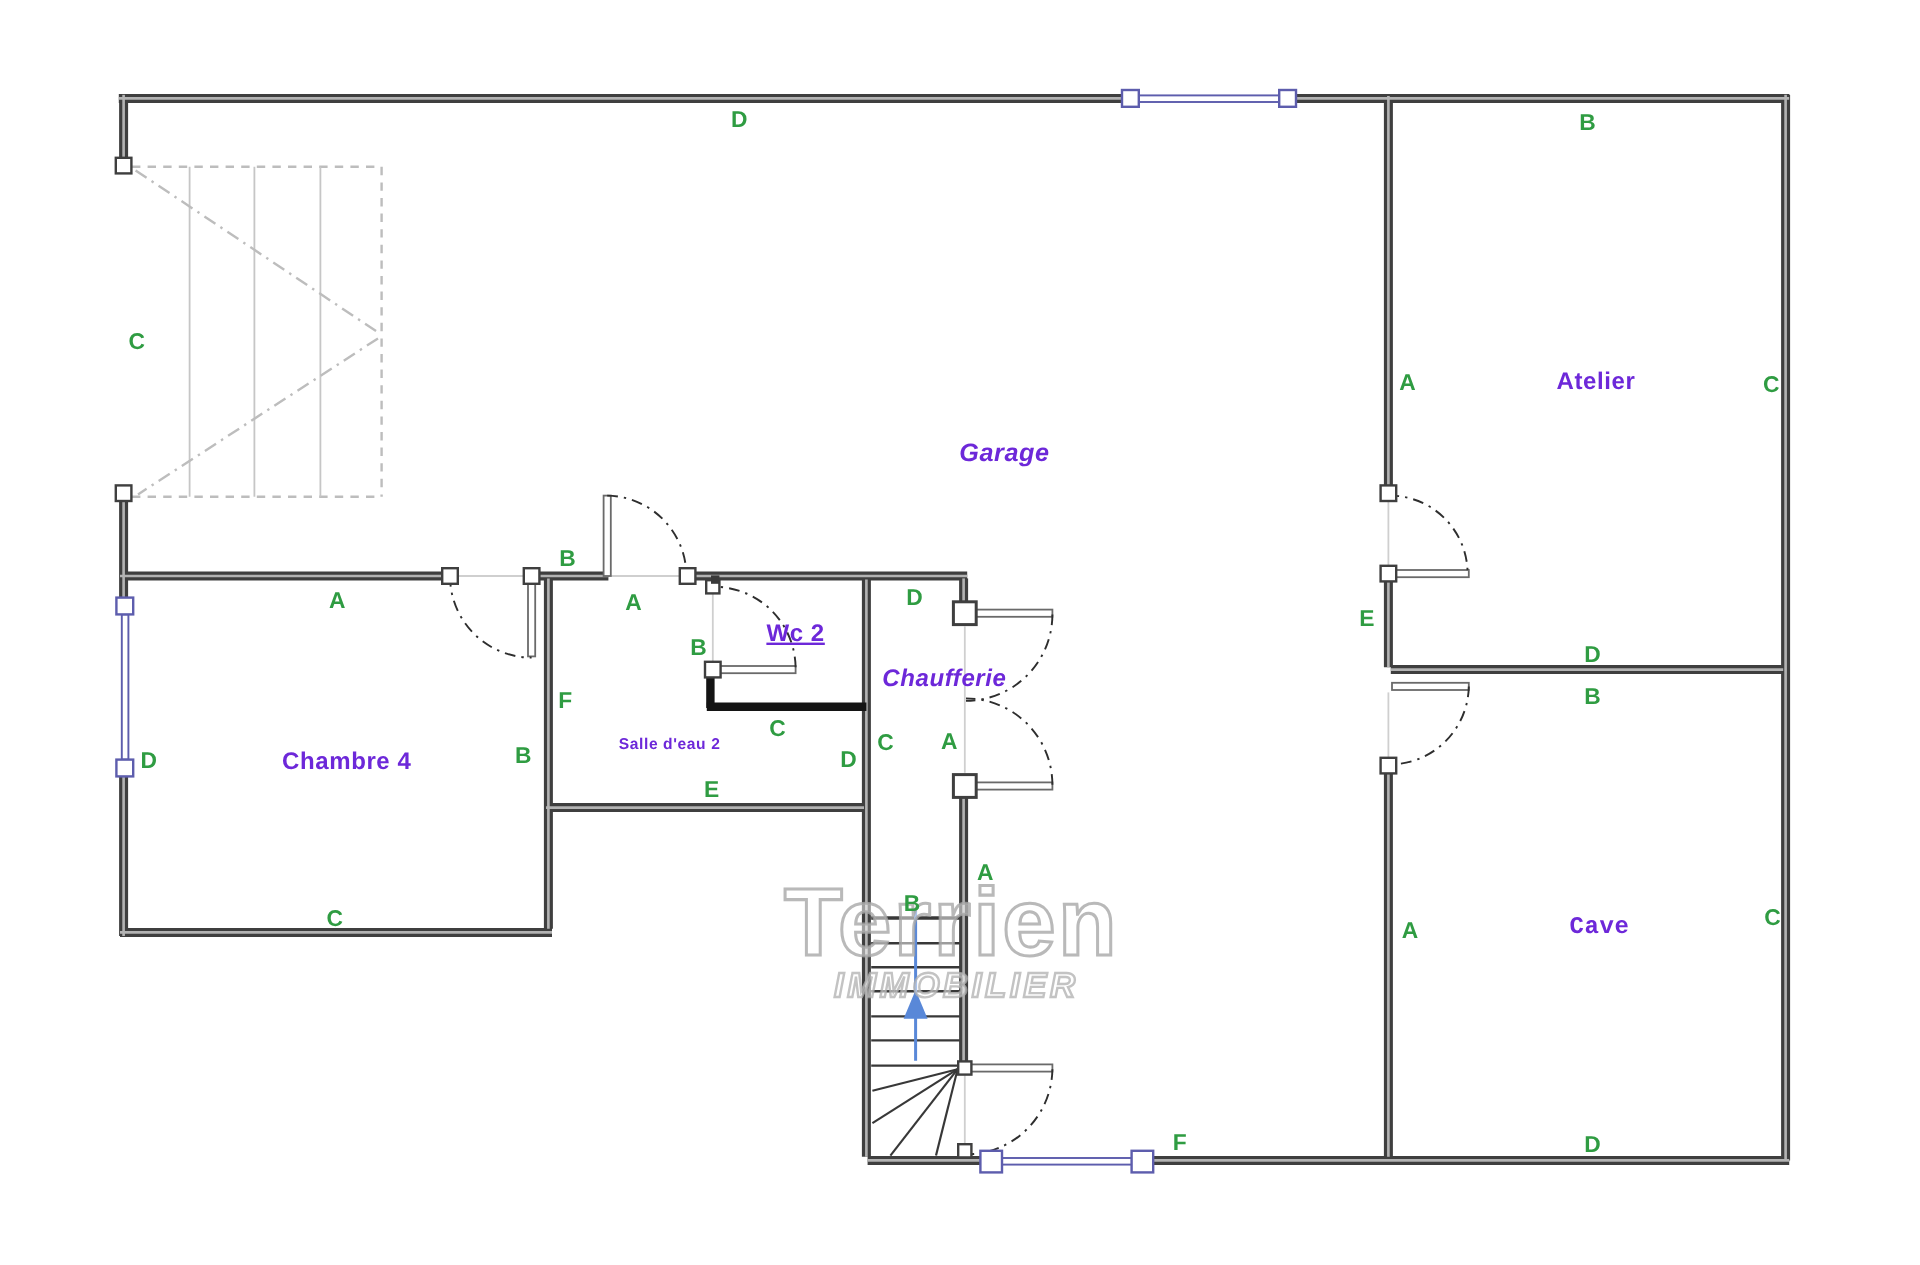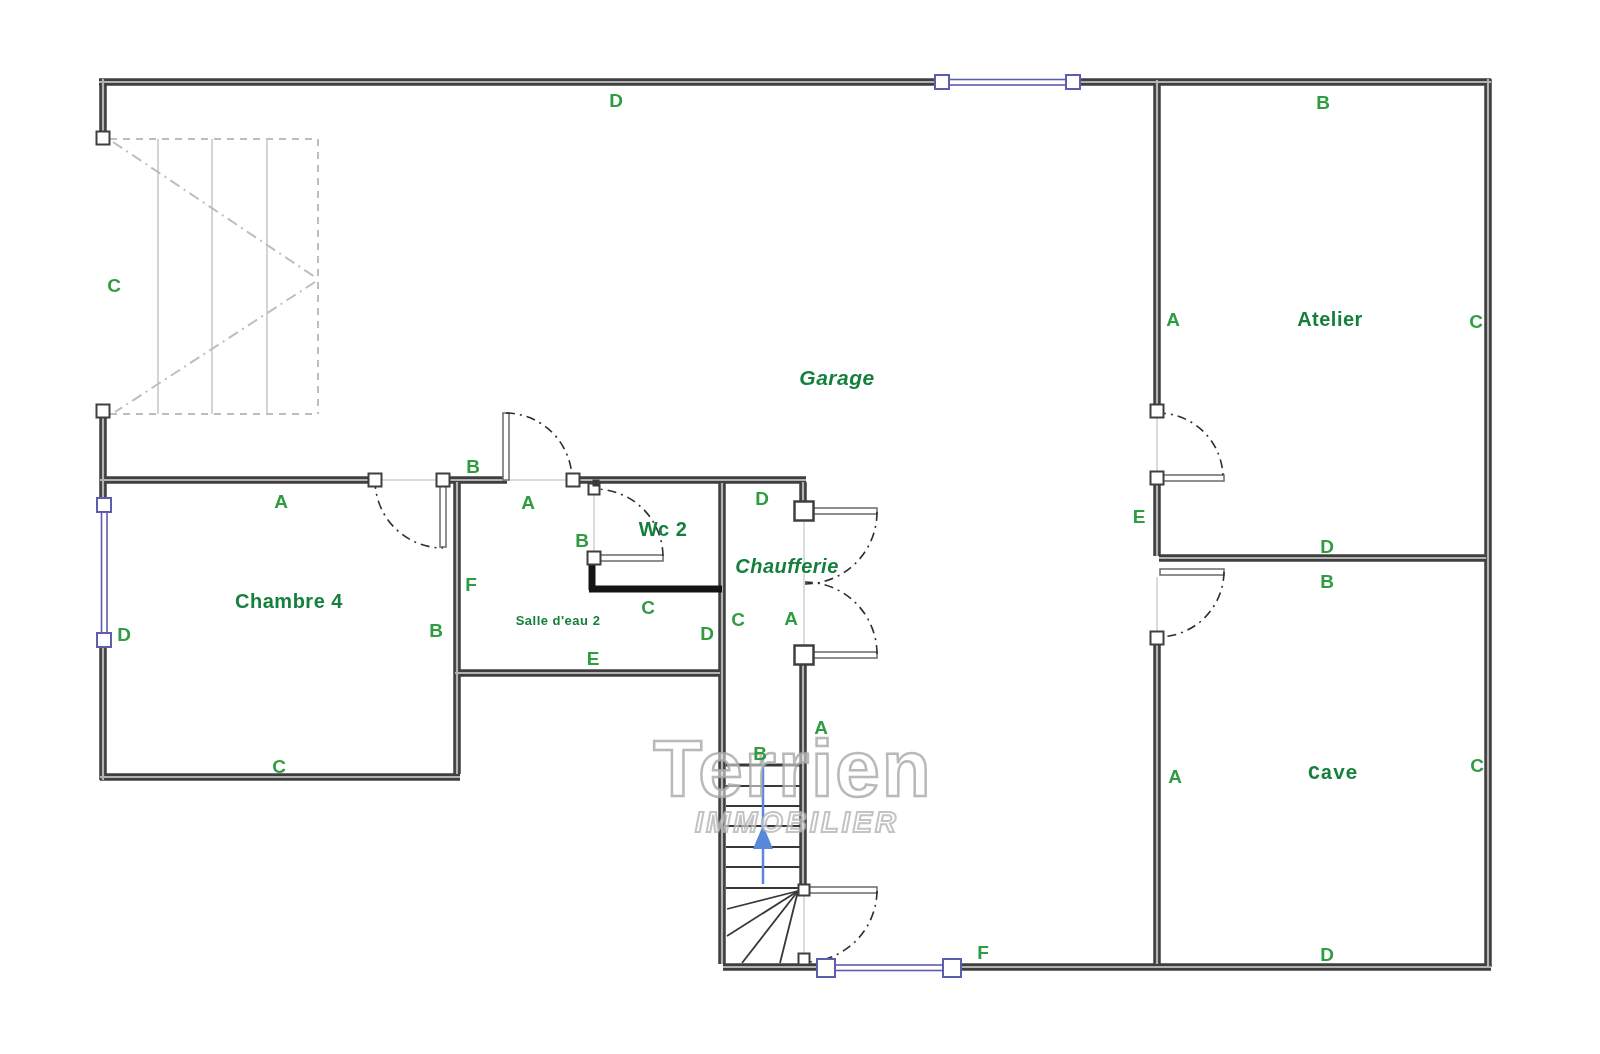--- a/index.html
+++ b/index.html
@@ -1,20 +1,20 @@
 <!DOCTYPE html>
 <html><head>
 <meta charset="utf-8">
 <style>
   html,body{margin:0;padding:0;background:#ffffff;}
   #plan{position:relative;width:1600px;height:1054px;background:#ffffff;
         font-family:"Liberation Sans",sans-serif;overflow:hidden;}
   #plan-svg{position:absolute;left:0;top:0;}
   .room-label{position:absolute;transform:translate(-50%,-50%);font-weight:700;
-        color:#15803d;white-space:nowrap;letter-spacing:0.5px;}
+        color:#6d28d9;white-space:nowrap;letter-spacing:0.5px;}
   .marker{position:absolute;transform:translate(-50%,-50%);font-weight:700;
         font-size:19px;white-space:nowrap;}
   .wm{position:absolute;transform:translate(-50%,-50%);font-weight:700;
         color:rgba(255,255,255,0.5);white-space:nowrap;}
   #wm1{-webkit-text-stroke:2.5px rgba(168,168,168,0.8);letter-spacing:2px;}
   #wm2{-webkit-text-stroke:2px rgba(175,175,175,0.75);}
 </style>
 </head>
 <body>
 
@@ -131,23 +131,23 @@
       <rect x="817" y="959" width="18" height="18" fill="#ffffff" stroke="#5d5dad" stroke-width="2"></rect>
       <rect x="943" y="959" width="18" height="18" fill="#ffffff" stroke="#5d5dad" stroke-width="2"></rect>
       <line x1="763" y1="884" x2="763" y2="757" stroke="#5988d8" stroke-width="2.5" fill="none"></line>
       <polygon points="763,825 753,849 773,849" fill="#5988d8"></polygon>
     </svg>
   <div id="wm1" class="wm" style="left: 793px; top: 769px; font-size: 80px;">Terrien</div>
   <div id="wm2" class="wm" style="left: 797px; top: 822px; font-size: 29px; letter-spacing: 3px; font-style: italic;">IMMOBILIER</div>
 <div class="room-label" style="left: 837px; top: 378px; font-size: 21px; font-style: italic;">Garage</div>
     <div class="room-label" style="left: 1330px; top: 319px; font-size: 20px;">Atelier</div>
     <div class="room-label" style="left: 1333px; top: 773px; font-size: 20px; font-family: Liberation Mono, monospace;">Cave</div>
-    <div class="room-label" style="left: 289px; top: 601px; font-size: 20px;">Chambre 4</div>
+    <div class="room-label" style="left: 289px; top: 635px; font-size: 20px;">Chambre 4</div>
     <div class="room-label" style="left: 558px; top: 620px; font-size: 13px;">Salle d'eau 2</div>
-    <div class="room-label" style="left: 663px; top: 529px; font-size: 20px;">Wc 2</div>
+    <div class="room-label" style="left: 663px; top: 529px; font-size: 20px; text-decoration: underline;">Wc 2</div>
     <div class="room-label" style="left: 787px; top: 566px; font-size: 20px; font-style: italic;">Chaufferie</div>
     <div class="marker" style="left: 616px; top: 101px; color: rgb(47, 156, 66);">D</div>
     <div class="marker" style="left: 1323px; top: 103px; color: rgb(47, 156, 66);">B</div>
     <div class="marker" style="left: 114px; top: 286px; color: rgb(47, 156, 66);">C</div>
     <div class="marker" style="left: 1173px; top: 320px; color: rgb(47, 156, 66);">A</div>
     <div class="marker" style="left: 1476px; top: 322px; color: rgb(47, 156, 66);">C</div>
     <div class="marker" style="left: 473px; top: 467px; color: rgb(47, 156, 66);">B</div>
     <div class="marker" style="left: 281px; top: 502px; color: rgb(47, 156, 66);">A</div>
     <div class="marker" style="left: 528px; top: 503px; color: rgb(47, 156, 66);">A</div>
     <div class="marker" style="left: 762px; top: 499px; color: rgb(47, 156, 66);">D</div>

